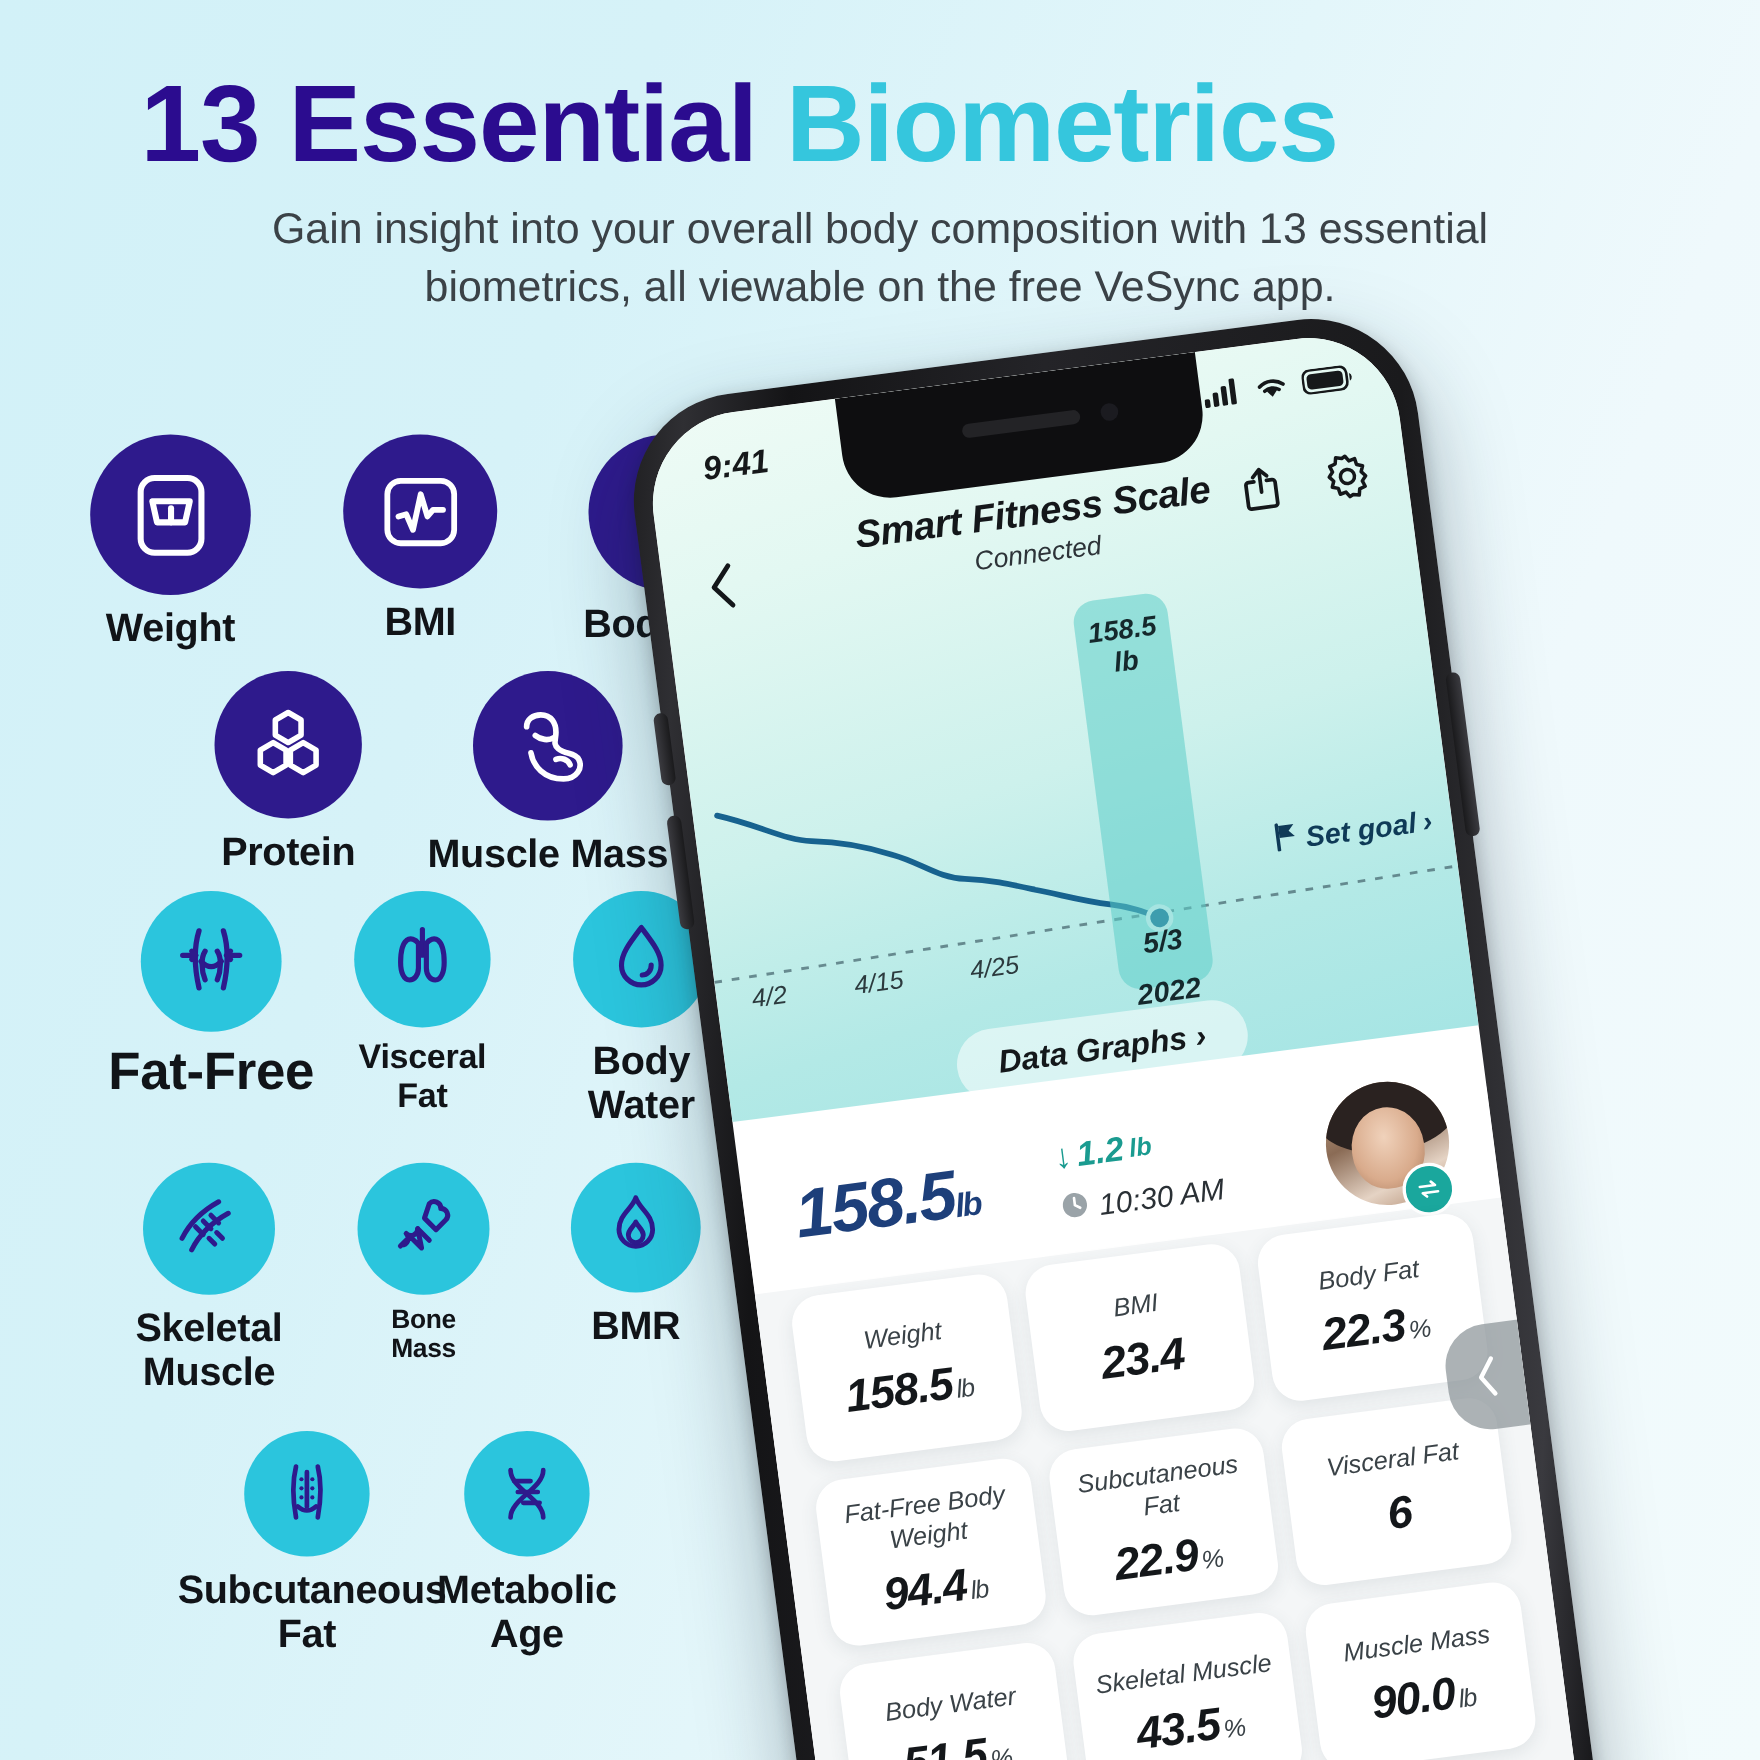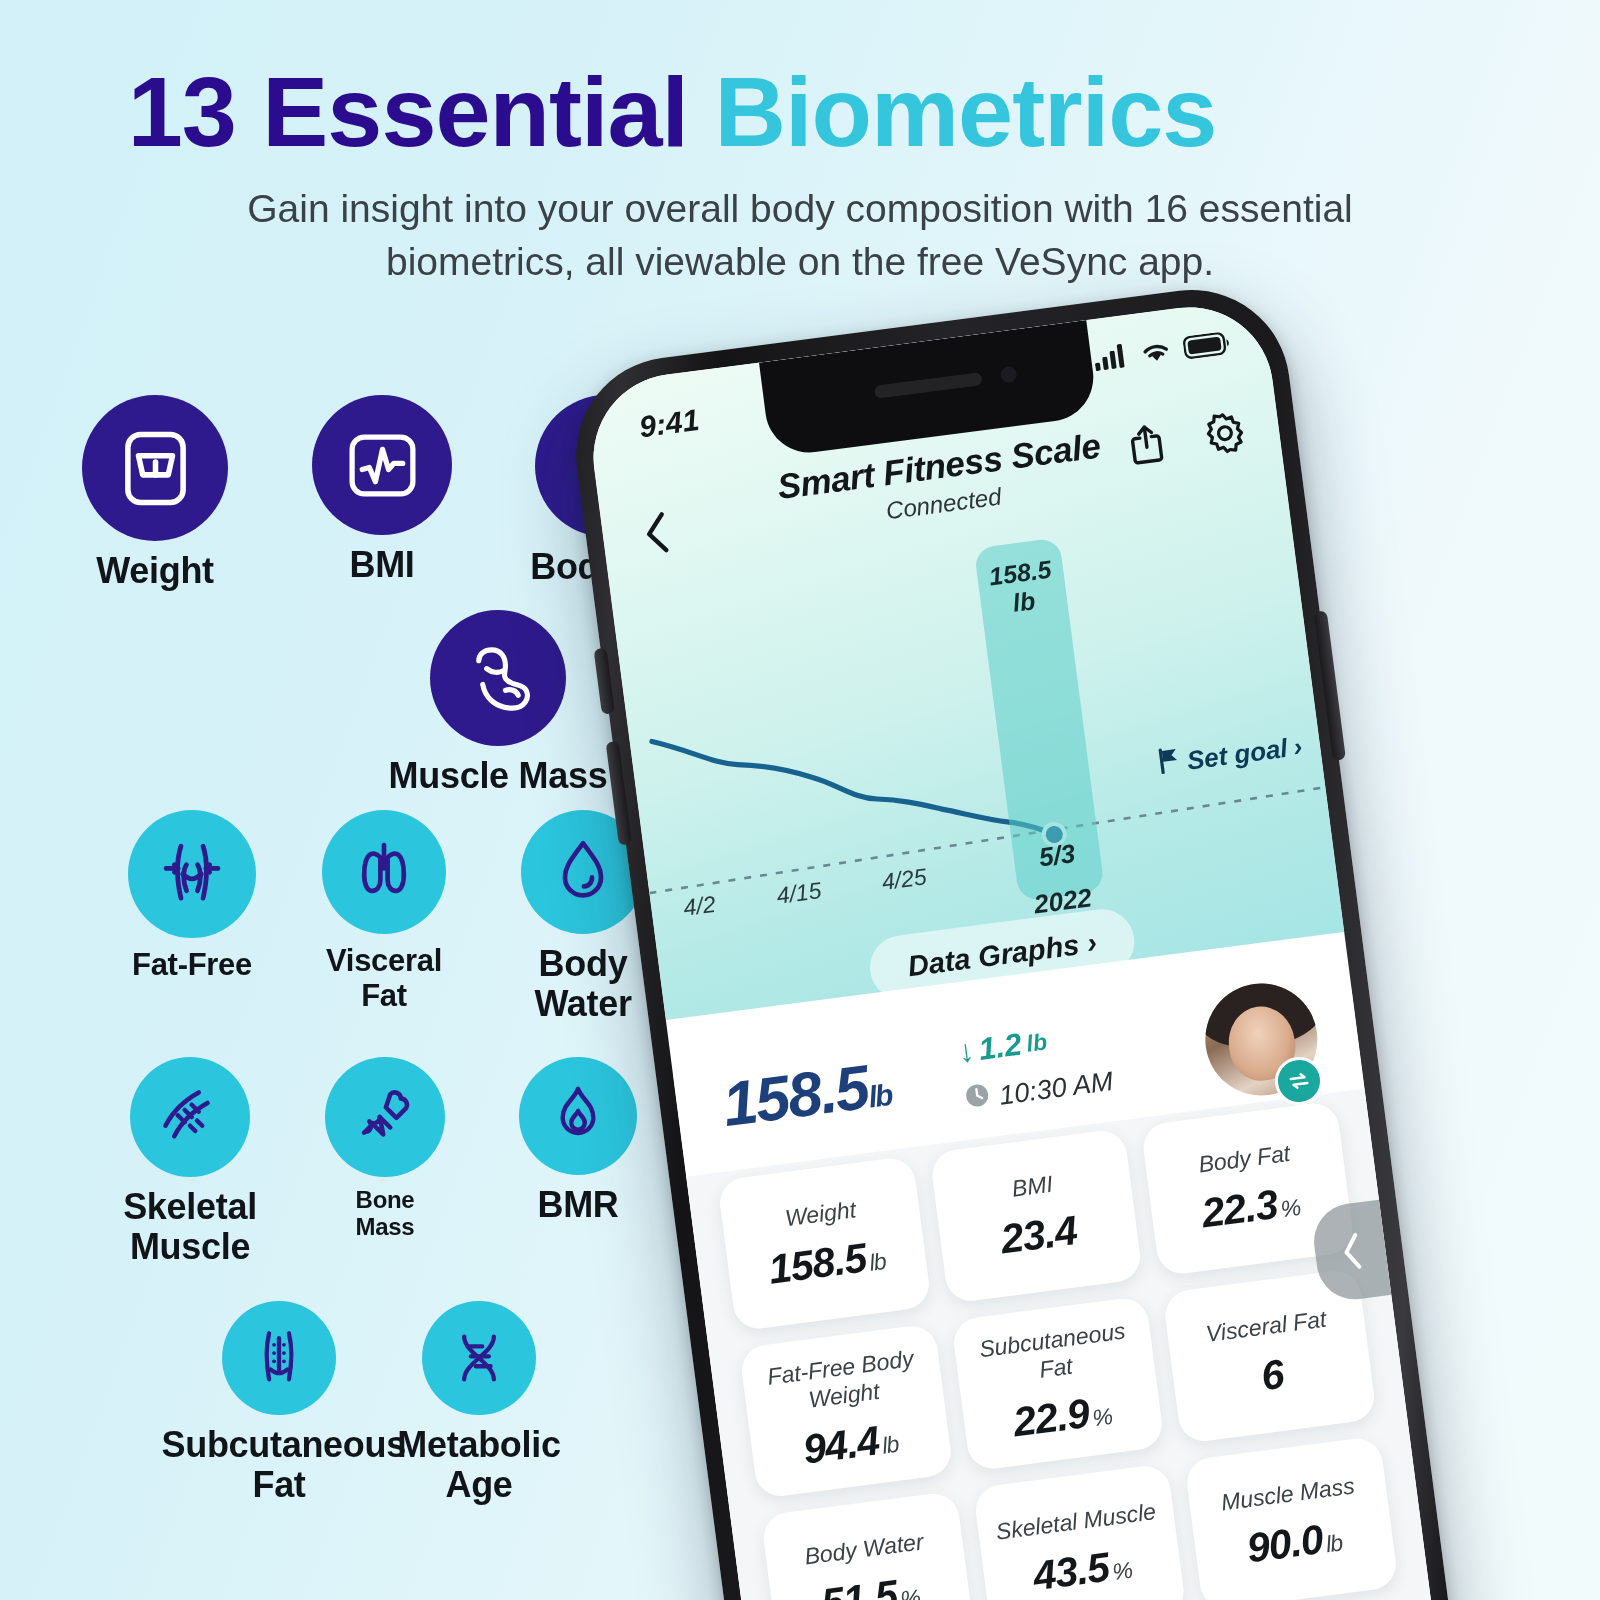--- a/index.html
+++ b/index.html
@@ -154,21 +154,21 @@
     border-radius:7px;background:linear-gradient(270deg,#1a1a1c,#3b3b40);}
   .btn-vol2{position:absolute;left:-7px;top:374px;width:13px;height:104px;
     border-radius:7px;background:linear-gradient(270deg,#1a1a1c,#3b3b40);}
 </style>
 </head>
 <body>
 
 <div class="headline">
   <span class="h-dark">13 Essential </span><span class="h-cyan">Biometrics</span>
 </div>
-<div class="subhead">Gain insight into your overall body composition with 16 essential biometrics, all viewable on the free VeSync app.</div>
+<div class="subhead">Gain insight into your overall body composition with 13 essential biometrics, all viewable on the free VeSync app.</div>
 
 <div class="icon-grid" id="icon-grid">
     <div class="ic-item" style="left: 82px; top: 0px; width: 200px; margin-left: -27px;">
       <div class="ic-circle ic-purple" style="width: 146px; height: 146px;">
         <svg width="85" height="85" viewBox="0 0 80 80">
           <rect x="14" y="8" width="52" height="64" rx="12" stroke="#ffffff" fill="none" stroke-width="5.2" stroke-linecap="round" stroke-linejoin="round"></rect>
           <path d="M24 28h32l-4 18H28z" stroke="#ffffff" fill="none" stroke-width="5.2" stroke-linecap="round" stroke-linejoin="round"></path>
           <path d="M40 34v12" stroke="#ffffff" fill="none" stroke-width="5.2" stroke-linecap="round" stroke-linejoin="round"></path>
         </svg>
       </div>
@@ -192,20 +192,32 @@
         <svg width="82" height="82" viewBox="0 0 80 80">
           <circle cx="40" cy="16" r="9" stroke="#ffffff" fill="none" stroke-width="5.2" stroke-linecap="round" stroke-linejoin="round"></circle>
           <path d="M40 25c-11 0-18 6-19 15-1 7 2 10 5 10M40 25c11 0 18 6 19 15 1 7-2 10-5 10" stroke="#ffffff" fill="none" stroke-width="5.2" stroke-linecap="round" stroke-linejoin="round"></path>
           <path d="M28 48c0 10 3 14 4 24M52 48c0 10-3 14-4 24M34 52h12" stroke="#ffffff" fill="none" stroke-width="5.2" stroke-linecap="round" stroke-linejoin="round"></path>
         </svg>
       </div>
       <div class="ic-label" style="font-size: 36px;">
         <div>Body Fat</div>
       </div>
     </div>
+    <div class="ic-item" style="left: 195px; top: 215px; width: 200px; margin-left: -33px;">
+      <div class="ic-circle ic-purple" style="width: 134px; height: 134px;">
+        <svg width="78" height="78" viewBox="0 0 80 80">
+          <path d="M40 10l12 7v14l-12 7-12-7V17z" stroke="#ffffff" fill="none" stroke-width="5.2" stroke-linecap="round" stroke-linejoin="round"></path>
+          <path d="M26 38l12 7v14l-12 7-12-7V45z" stroke="#ffffff" fill="none" stroke-width="5.2" stroke-linecap="round" stroke-linejoin="round"></path>
+          <path d="M54 38l12 7v14l-12 7-12-7V45z" stroke="#ffffff" fill="none" stroke-width="5.2" stroke-linecap="round" stroke-linejoin="round"></path>
+        </svg>
+      </div>
+      <div class="ic-label" style="font-size: 36px;">
+        <div>Protein</div>
+      </div>
+    </div>
     <div class="ic-item" style="left: 430px; top: 215px; width: 230px; margin-left: -47px;">
       <div class="ic-circle ic-purple" style="width: 136px; height: 136px;">
         <svg width="79" height="79" viewBox="0 0 80 80">
           <path d="M20 22c0-7 6-11 13-11 10 0 14 8 14 16 0 7-3 11 2 15 7 6 15 3 19 10 4 8-2 18-14 18-18 0-28-12-30-24" stroke="#ffffff" fill="none" stroke-width="5.2" stroke-linecap="round" stroke-linejoin="round"></path>
           <path d="M28 30c5 4 12 5 17 2" stroke="#ffffff" fill="none" stroke-width="5.2" stroke-linecap="round" stroke-linejoin="round"></path>
           <path d="M47 52c5-2 11 0 13 5" stroke="#ffffff" fill="none" stroke-width="5.2" stroke-linecap="round" stroke-linejoin="round"></path>
         </svg>
       </div>
       <div class="ic-label" style="font-size: 36px;">
         <div>Muscle Mass</div>
@@ -213,21 +225,21 @@
     </div>
     <div class="ic-item" style="left: 128px; top: 415px; width: 210px; margin-left: -41px;">
       <div class="ic-circle ic-cyan" style="width: 128px; height: 128px;">
         <svg width="74" height="74" viewBox="0 0 80 80">
           <path d="M28 10c-5 16-5 34 0 56M52 10c5 16 5 34 0 56" stroke="#2e1a8c" fill="none" stroke-width="5.2" stroke-linecap="round" stroke-linejoin="round"></path>
           <path d="M30 40c7 7 13 7 20 0" stroke="#2e1a8c" fill="none" stroke-width="5.2" stroke-linecap="round" stroke-linejoin="round"></path>
           <path d="M34 30c-4 6-4 18 0 28M46 30c4 6 4 18 0 28" stroke="#2e1a8c" fill="none" stroke-width="5.2" stroke-linecap="round" stroke-linejoin="round"></path>
           <path d="M12 34h9M21 30l4 4-4 4M68 34h-9M59 30l-4 4 4 4" stroke="#2e1a8c" fill="none" stroke-width="5.2" stroke-linecap="round" stroke-linejoin="round"></path>
         </svg>
       </div>
-      <div class="ic-label" style="font-size: 31px;">
+      <div class="ic-label" style="font-size: 48px;">
         <div>Fat-Free</div>
       </div>
     </div>
     <div class="ic-item" style="left: 322px; top: 415px; width: 180px; margin-left: -28px;">
       <div class="ic-circle ic-cyan" style="width: 124px; height: 124px;">
         <svg width="72" height="72" viewBox="0 0 80 80">
           <path d="M40 10v26" stroke="#2e1a8c" fill="none" stroke-width="5.2" stroke-linecap="round" stroke-linejoin="round"></path>
           <path d="M36 24c-3-4-8-6-12-3-5 4-6 14-6 22 0 10 3 18 9 18 5 0 9-5 9-12z" stroke="#2e1a8c" fill="none" stroke-width="5.2" stroke-linecap="round" stroke-linejoin="round"></path>
           <path d="M44 24c3-4 8-6 12-3 5 4 6 14 6 22 0 10-3 18-9 18-5 0-9-5-9-12z" stroke="#2e1a8c" fill="none" stroke-width="5.2" stroke-linecap="round" stroke-linejoin="round"></path>
         </svg>

